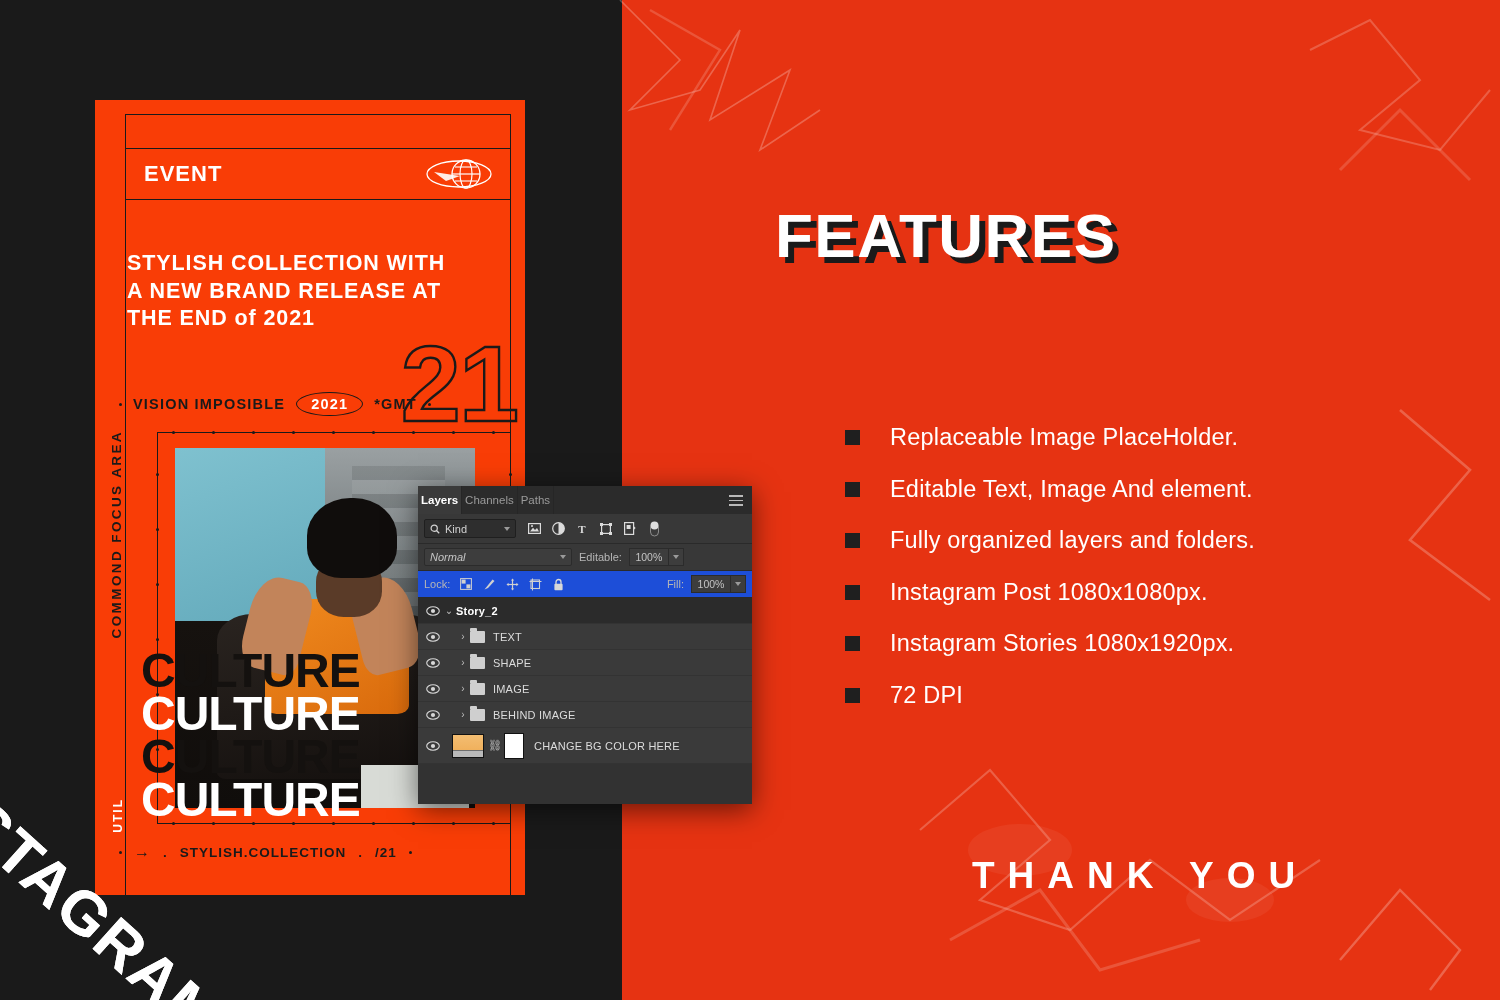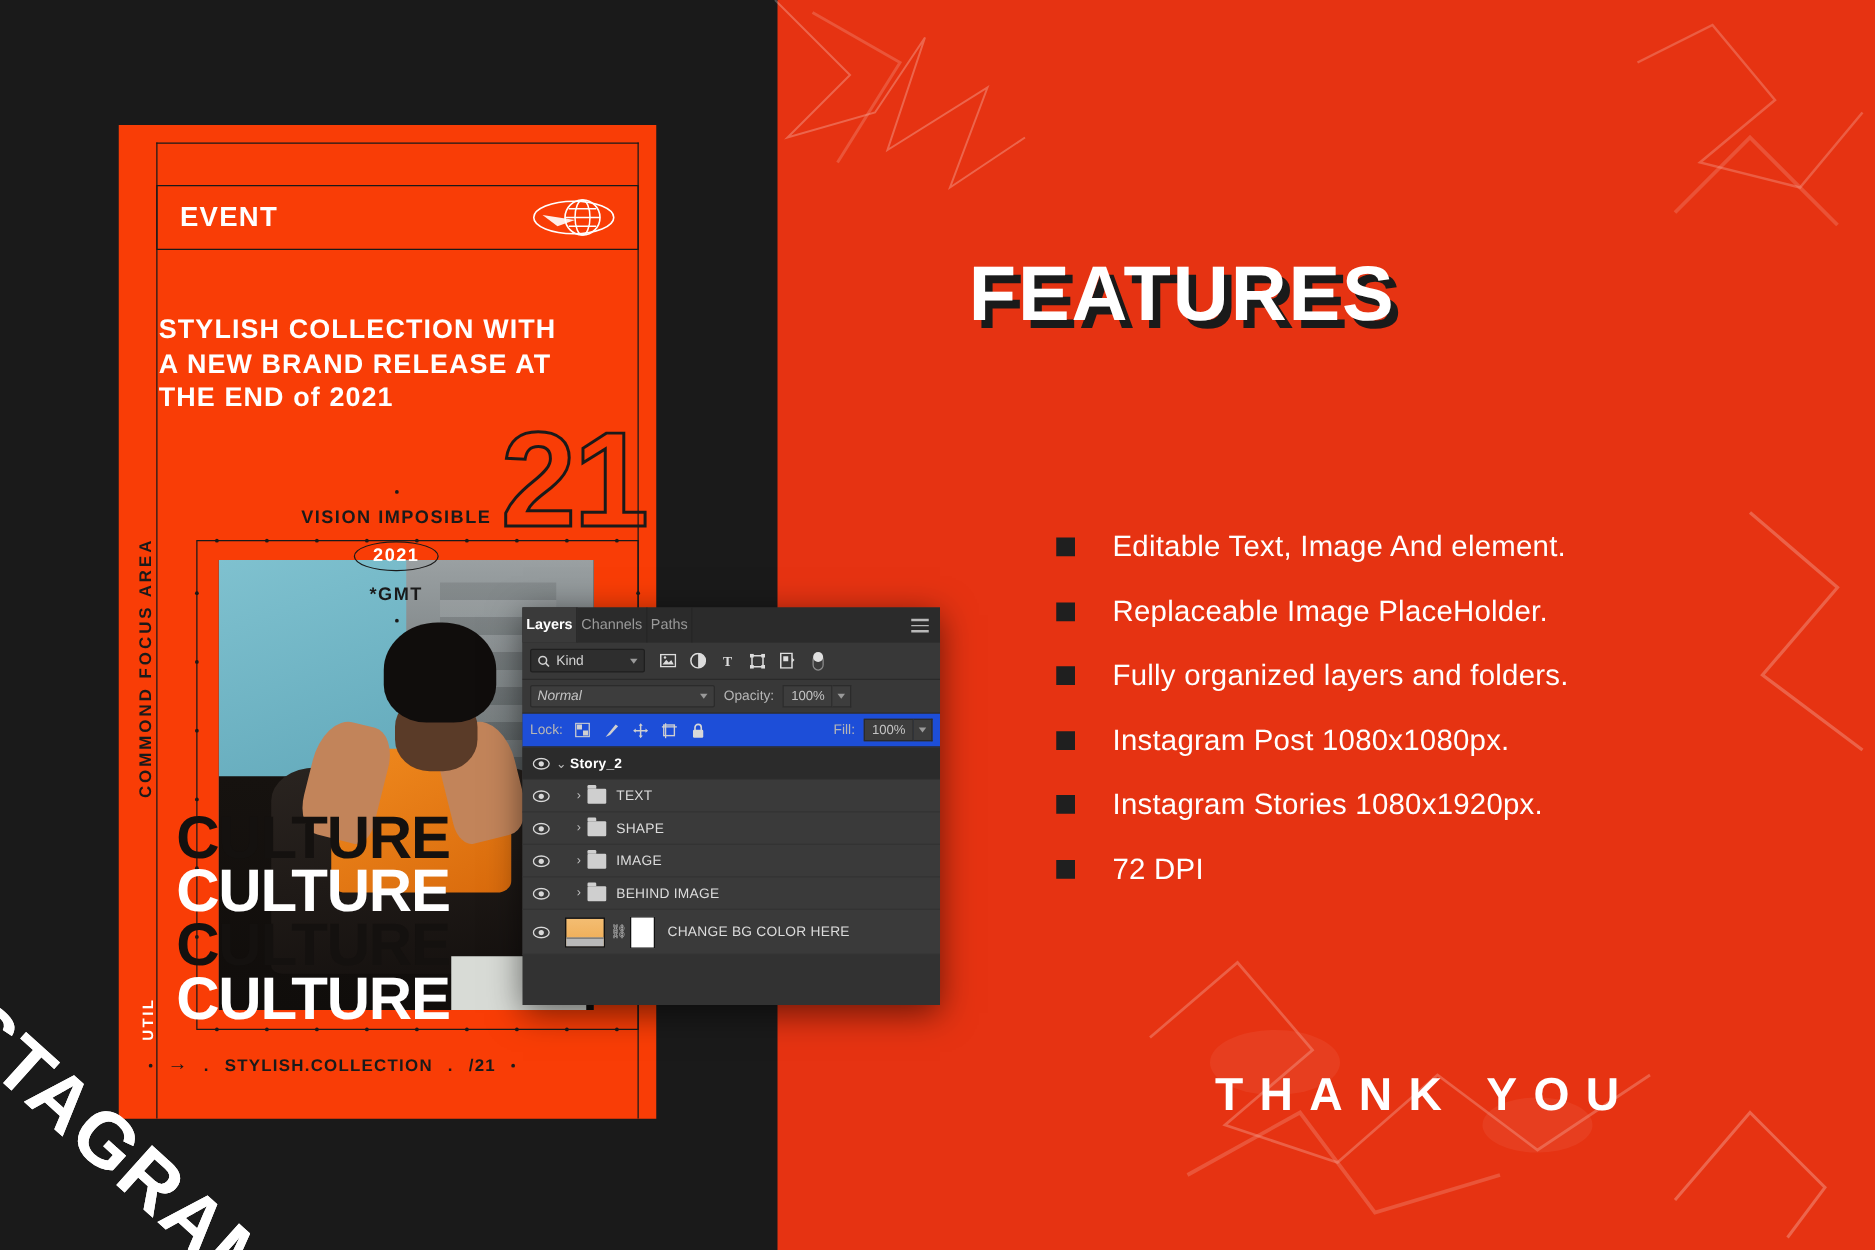--- a/index.html
+++ b/index.html
@@ -48,21 +48,20 @@
     font-size:108px; font-weight:800; line-height:.82;
     color:transparent; -webkit-text-stroke:2.4px #1a1a1a;
     letter-spacing:-2px; z-index:3;
   }
 
   .vision-row {
     position:absolute; left:24px; right:10px; top:292px;
     display:flex; align-items:center; gap:11px;
     color:#1a1a1a; font-size:14.5px; font-weight:700; letter-spacing:1.2px;
     z-index:5;
-    flex-direction:column;
   }
   .dot-sq { width:3px;height:3px;background:#1a1a1a;border-radius:50%; flex:none;}
   .ellipse-2021 {
     border:1.5px solid #1a1a1a; border-radius:50%;
     padding:3px 14px; color:#fff; font-weight:700; font-size:14.5px;
   }
 
   .vert-text {
     position:absolute; left:14px; top:330px;
     writing-mode:vertical-rl; transform:rotate(180deg);
@@ -403,21 +402,21 @@
             </svg>
         </span>
       </div>
     </div>
 
     <div class="ps-blend">
       <div class="blend-box">
         <span style="flex:1">Normal</span>
         <span class="chev"></span>
       </div>
-      <span style="font-size:11px;color:#b6b6b6;">Opacity:</span>
+      <span style="font-size:11px;color:#b6b6b6;">Editable:</span>
       <span style="display:flex">
         <span class="mini-field">100%</span>
         <span class="mini-chev">
             <span class="chev"></span>
           </span>
       </span>
     </div>
 
     <div class="ps-lock">
       <span class="lock-lbl">Lock:</span>
@@ -545,25 +544,25 @@
     </div>
   </div>
 
   <div id="title-block">
     <div class="title-line">FEATURES</div>
   </div>
 
   <div id="features">
     <div class="feat">
       <span class="feat-bullet"></span>
-      <span class="feat-txt">Editable Text, Image And element.</span>
+      <span class="feat-txt">Replaceable Image PlaceHolder.</span>
     </div>
     <div class="feat">
       <span class="feat-bullet"></span>
-      <span class="feat-txt">Replaceable Image PlaceHolder.</span>
+      <span class="feat-txt">Editable Text, Image And element.</span>
     </div>
     <div class="feat">
       <span class="feat-bullet"></span>
       <span class="feat-txt">Fully organized layers and folders.</span>
     </div>
     <div class="feat">
       <span class="feat-bullet"></span>
       <span class="feat-txt">Instagram Post 1080x1080px.</span>
     </div>
     <div class="feat">

